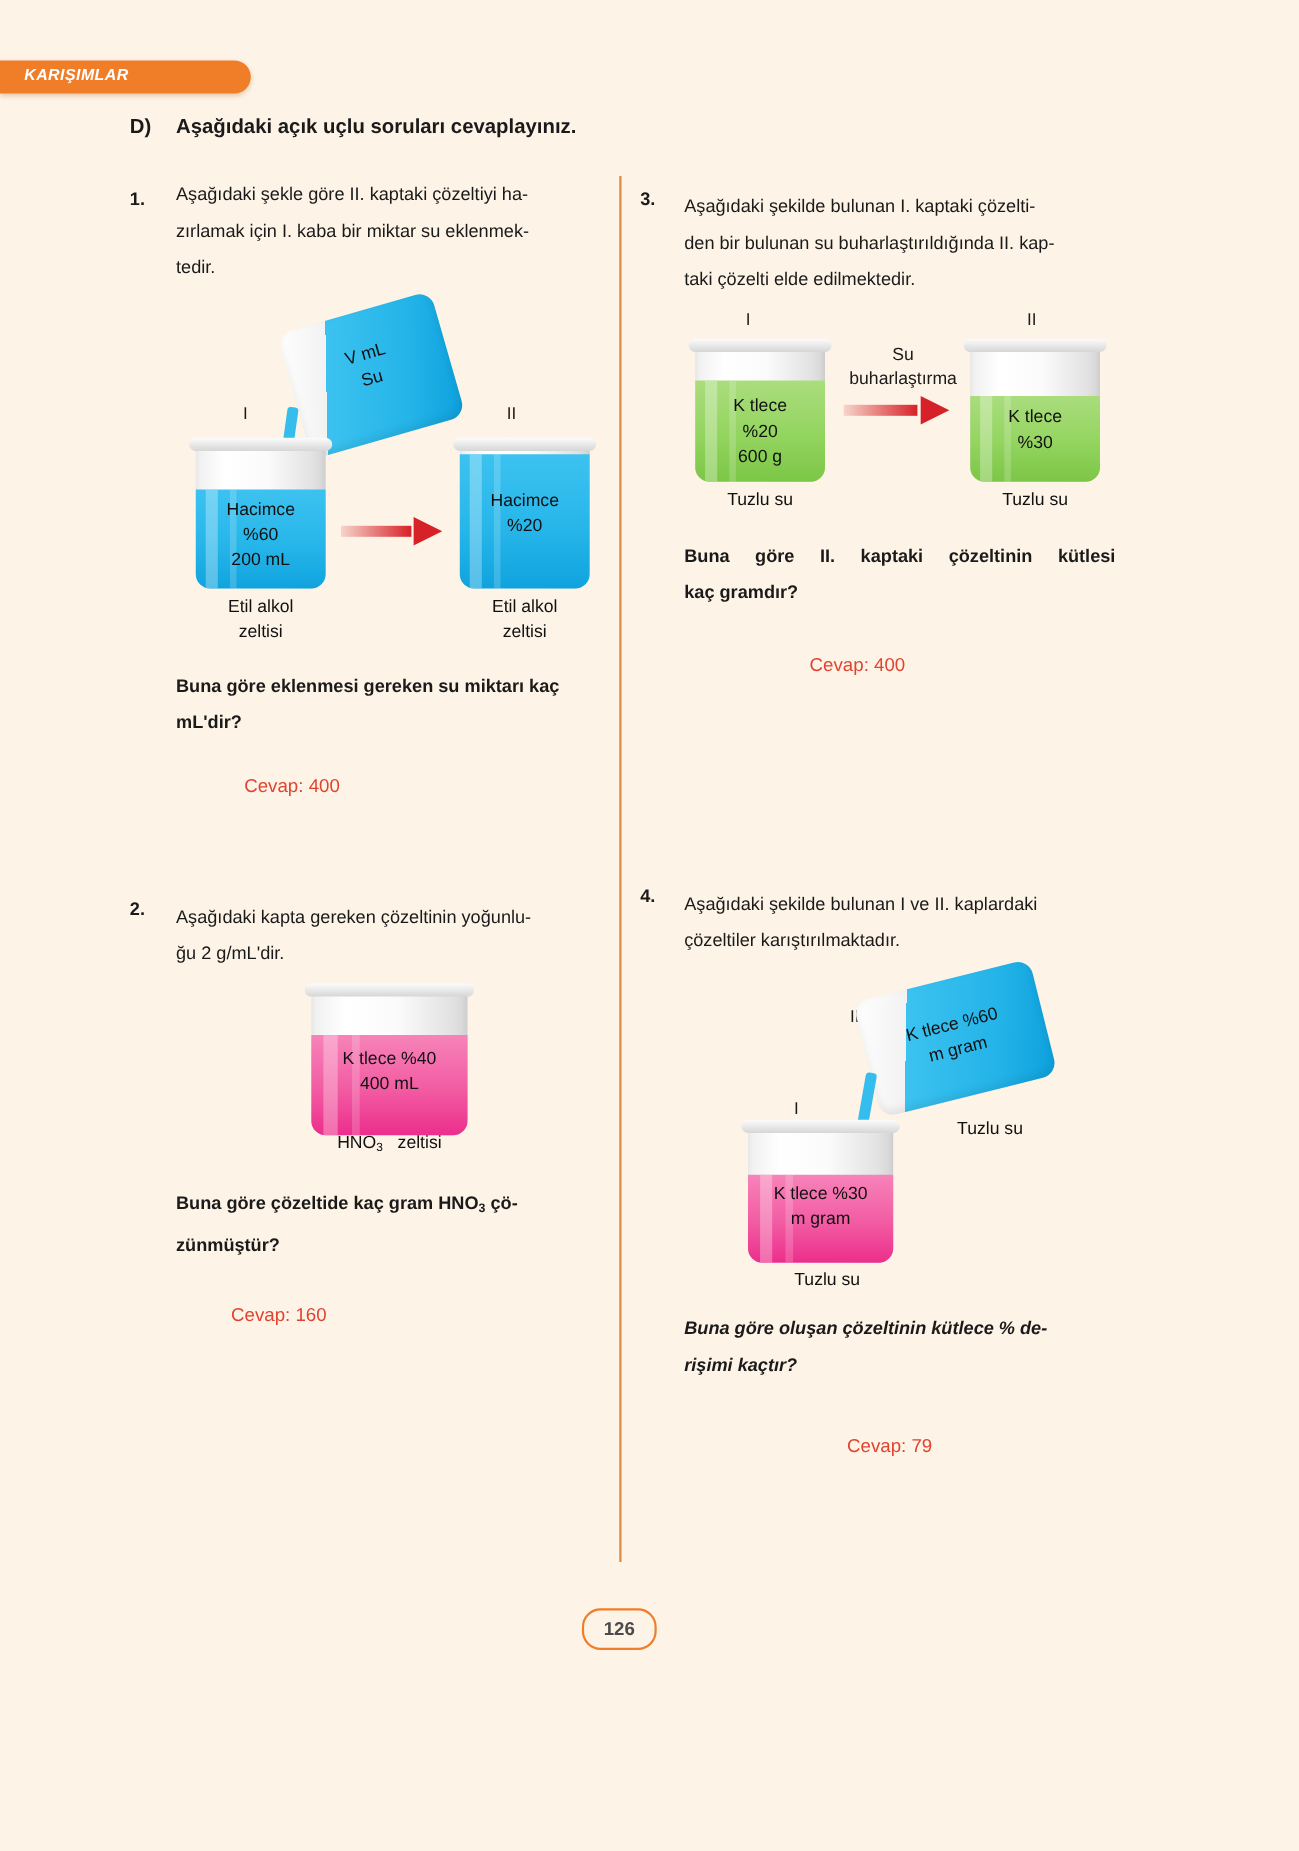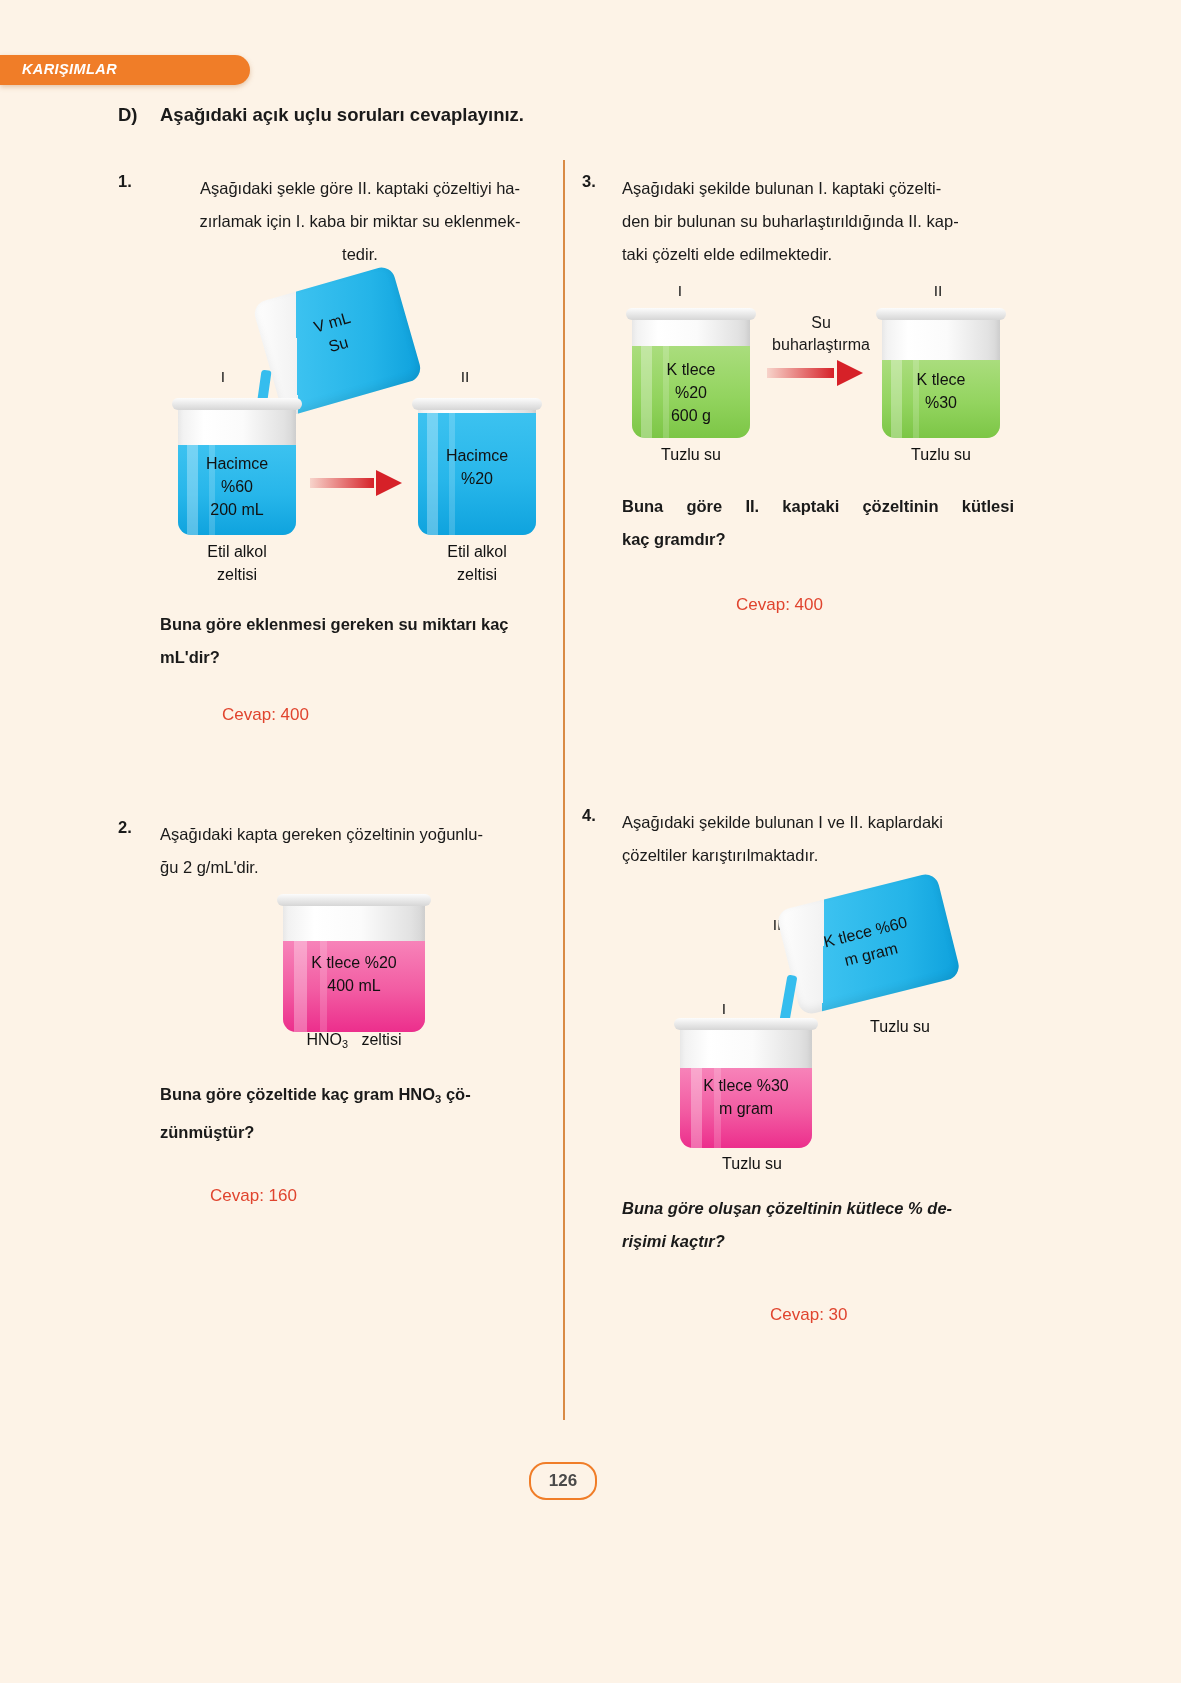--- a/index.html
+++ b/index.html
@@ -8,21 +8,21 @@
     background:#fdf3e7;
     font-family:"Liberation Sans",sans-serif;
     color:#1a1a1a;
     position:relative;
     overflow:hidden;
   }
 
   
   .chapter-tab{
     position:absolute;left:0;top:55px;
-    width:250px;height:30px;
+    width:228px;height:30px;
     background:#f07d28;
     border-radius:0 16px 16px 0;
     box-shadow:0 2px 5px rgba(180,110,50,.35);
   }
   .chapter-tab span{
     position:absolute;left:22px;top:6px;
     color:#fff;font-weight:bold;font-style:italic;
     font-size:14.5px;letter-spacing:.4px;
   }
 
@@ -149,21 +149,21 @@
   <span>KARIŞIMLAR</span>
 </div>
 
 <div class="section-head">
   <span class="letter">D)</span><span>Aşağıdaki açık uçlu soruları cevaplayınız.</span>
 </div>
 
 <div class="divider"></div>
 
 <div class="qnum" style="left:118px;top:172px;">1.</div>
-<div class="qtext" style="left:160px;top:172px;width:400px;text-align:center;">
+<div class="qtext" style="left:160px;top:161px;width:400px;">
   <div>Aşağıdaki şekle göre II. kaptaki çözeltiyi ha-</div>
   <div>zırlamak için I. kaba bir miktar su eklenmek-</div>
   <div>tedir.</div>
 </div>
 
 <div class="jug" style="left:265px;top:282px;width:145px;height:118px;transform:rotate(-16deg);">
   <div class="body"></div>
   <div class="jtext" style="top:28px;">
     <div>V mL</div>
     <div>Su</div>
@@ -217,21 +217,21 @@
 <div class="qtext" style="left:160px;top:818px;width:400px;">
   <div>Aşağıdaki kapta gereken çözeltinin yoğunlu-</div>
   <div>ğu 2 g/mL'dir.</div>
 </div>
 
 <div class="beaker" style="left:283px;top:896px;width:142px;height:136px;">
   <div class="glass"></div>
   <div class="rim"></div>
   <div class="liquid liq-pink" style="height:91px;"></div>
   <div class="btext" style="top:55px;">
-    <div>K  tlece %20</div>
+    <div>K  tlece %40</div>
     <div>400 mL</div>
   </div>
 </div>
 <div class="figlabel" style="left:264px;top:1028px;width:180px;">
   <span>HNO</span><sub>3</sub>&nbsp;&nbsp;&nbsp;<span>zeltisi</span>
 </div>
 
 <div class="qbold" style="left:160px;top:1078px;width:400px;">
   <div><span>Buna göre çözeltide kaç gram HNO</span><sub>3</sub><span> çö-</span></div>
   <div>zünmüştür?</div>
@@ -311,17 +311,17 @@
     <div>K  tlece %30</div>
     <div>m gram</div>
   </div>
 </div>
 <div class="figlabel" style="left:682px;top:1152px;width:140px;">Tuzlu su</div>
 
 <div class="qbold" style="left:622px;top:1192px;width:392px;font-style:italic;">
   <div>Buna göre oluşan çözeltinin kütlece % de-</div>
   <div>rişimi kaçtır?</div>
 </div>
-<div class="answer" style="left:770px;top:1305px;">Cevap: 30</div>
+<div class="answer" style="left:770px;top:1305px;">Cevap: 79</div>
 
 <div class="pagenum">
   <span>126</span>
 </div>
 
 </body></html>

